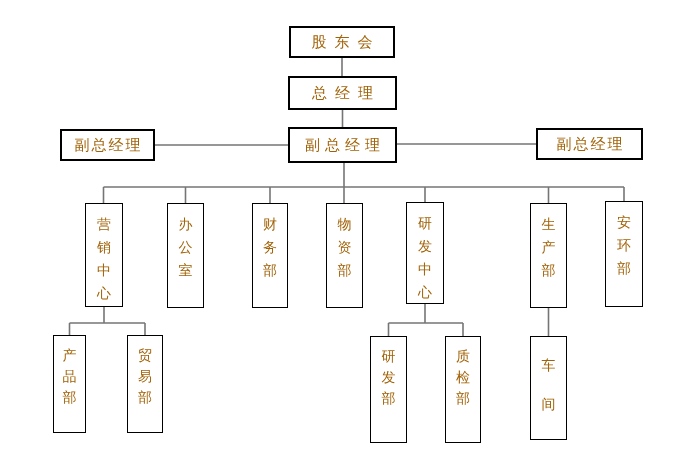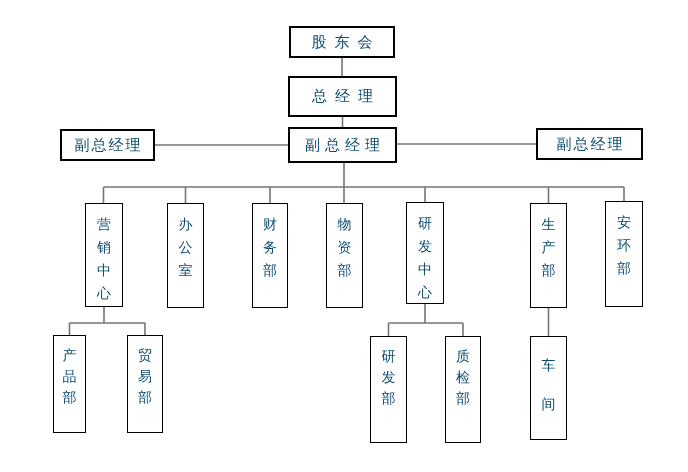--- a/index.html
+++ b/index.html
@@ -1,21 +1,21 @@
 <!DOCTYPE html>
 <html><head>
 <meta charset="utf-8">
 <style>
   html,body{margin:0;padding:0;background:#fff;}
   #canvas{
     position:relative;
     width:688px;height:472px;
     background:#ffffff;
     font-family:"DejaVu Sans",sans-serif;
-    color:#0c4a6e;
+    color:#a16207;
     overflow:hidden;
   }
   #wires{position:absolute;left:0;top:0;width:688px;height:472px;}
   .node{
     position:absolute;
     background:#fff;
     border:2px solid #000;
     box-sizing:border-box;
     display:flex;align-items:center;justify-content:center;
     font-size:15px;
@@ -71,21 +71,21 @@
       <line x1="463" y1="323" x2="463" y2="336"></line>
 
       <line x1="548.5" y1="308" x2="548.5" y2="336"></line>
     </g>
   </svg>
 
   <div class="node hnode" style="left:289px;top:26px;width:106px;height:32px">
     <span>股东会</span>
   </div>
 
-  <div class="node hnode" style="left:288px;top:76px;width:109px;height:41px">
+  <div class="node hnode" style="left:288px;top:76px;width:109px;height:34px">
     <span>总经理</span>
   </div>
 
   <div class="node hnode tight" style="left:60px;top:129px;width:95px;height:32px">
     <span>副总经理</span>
   </div>
 
   <div class="node hnode mid" style="left:288px;top:127px;width:109px;height:36px">
     <span>副总经理</span>
   </div>

